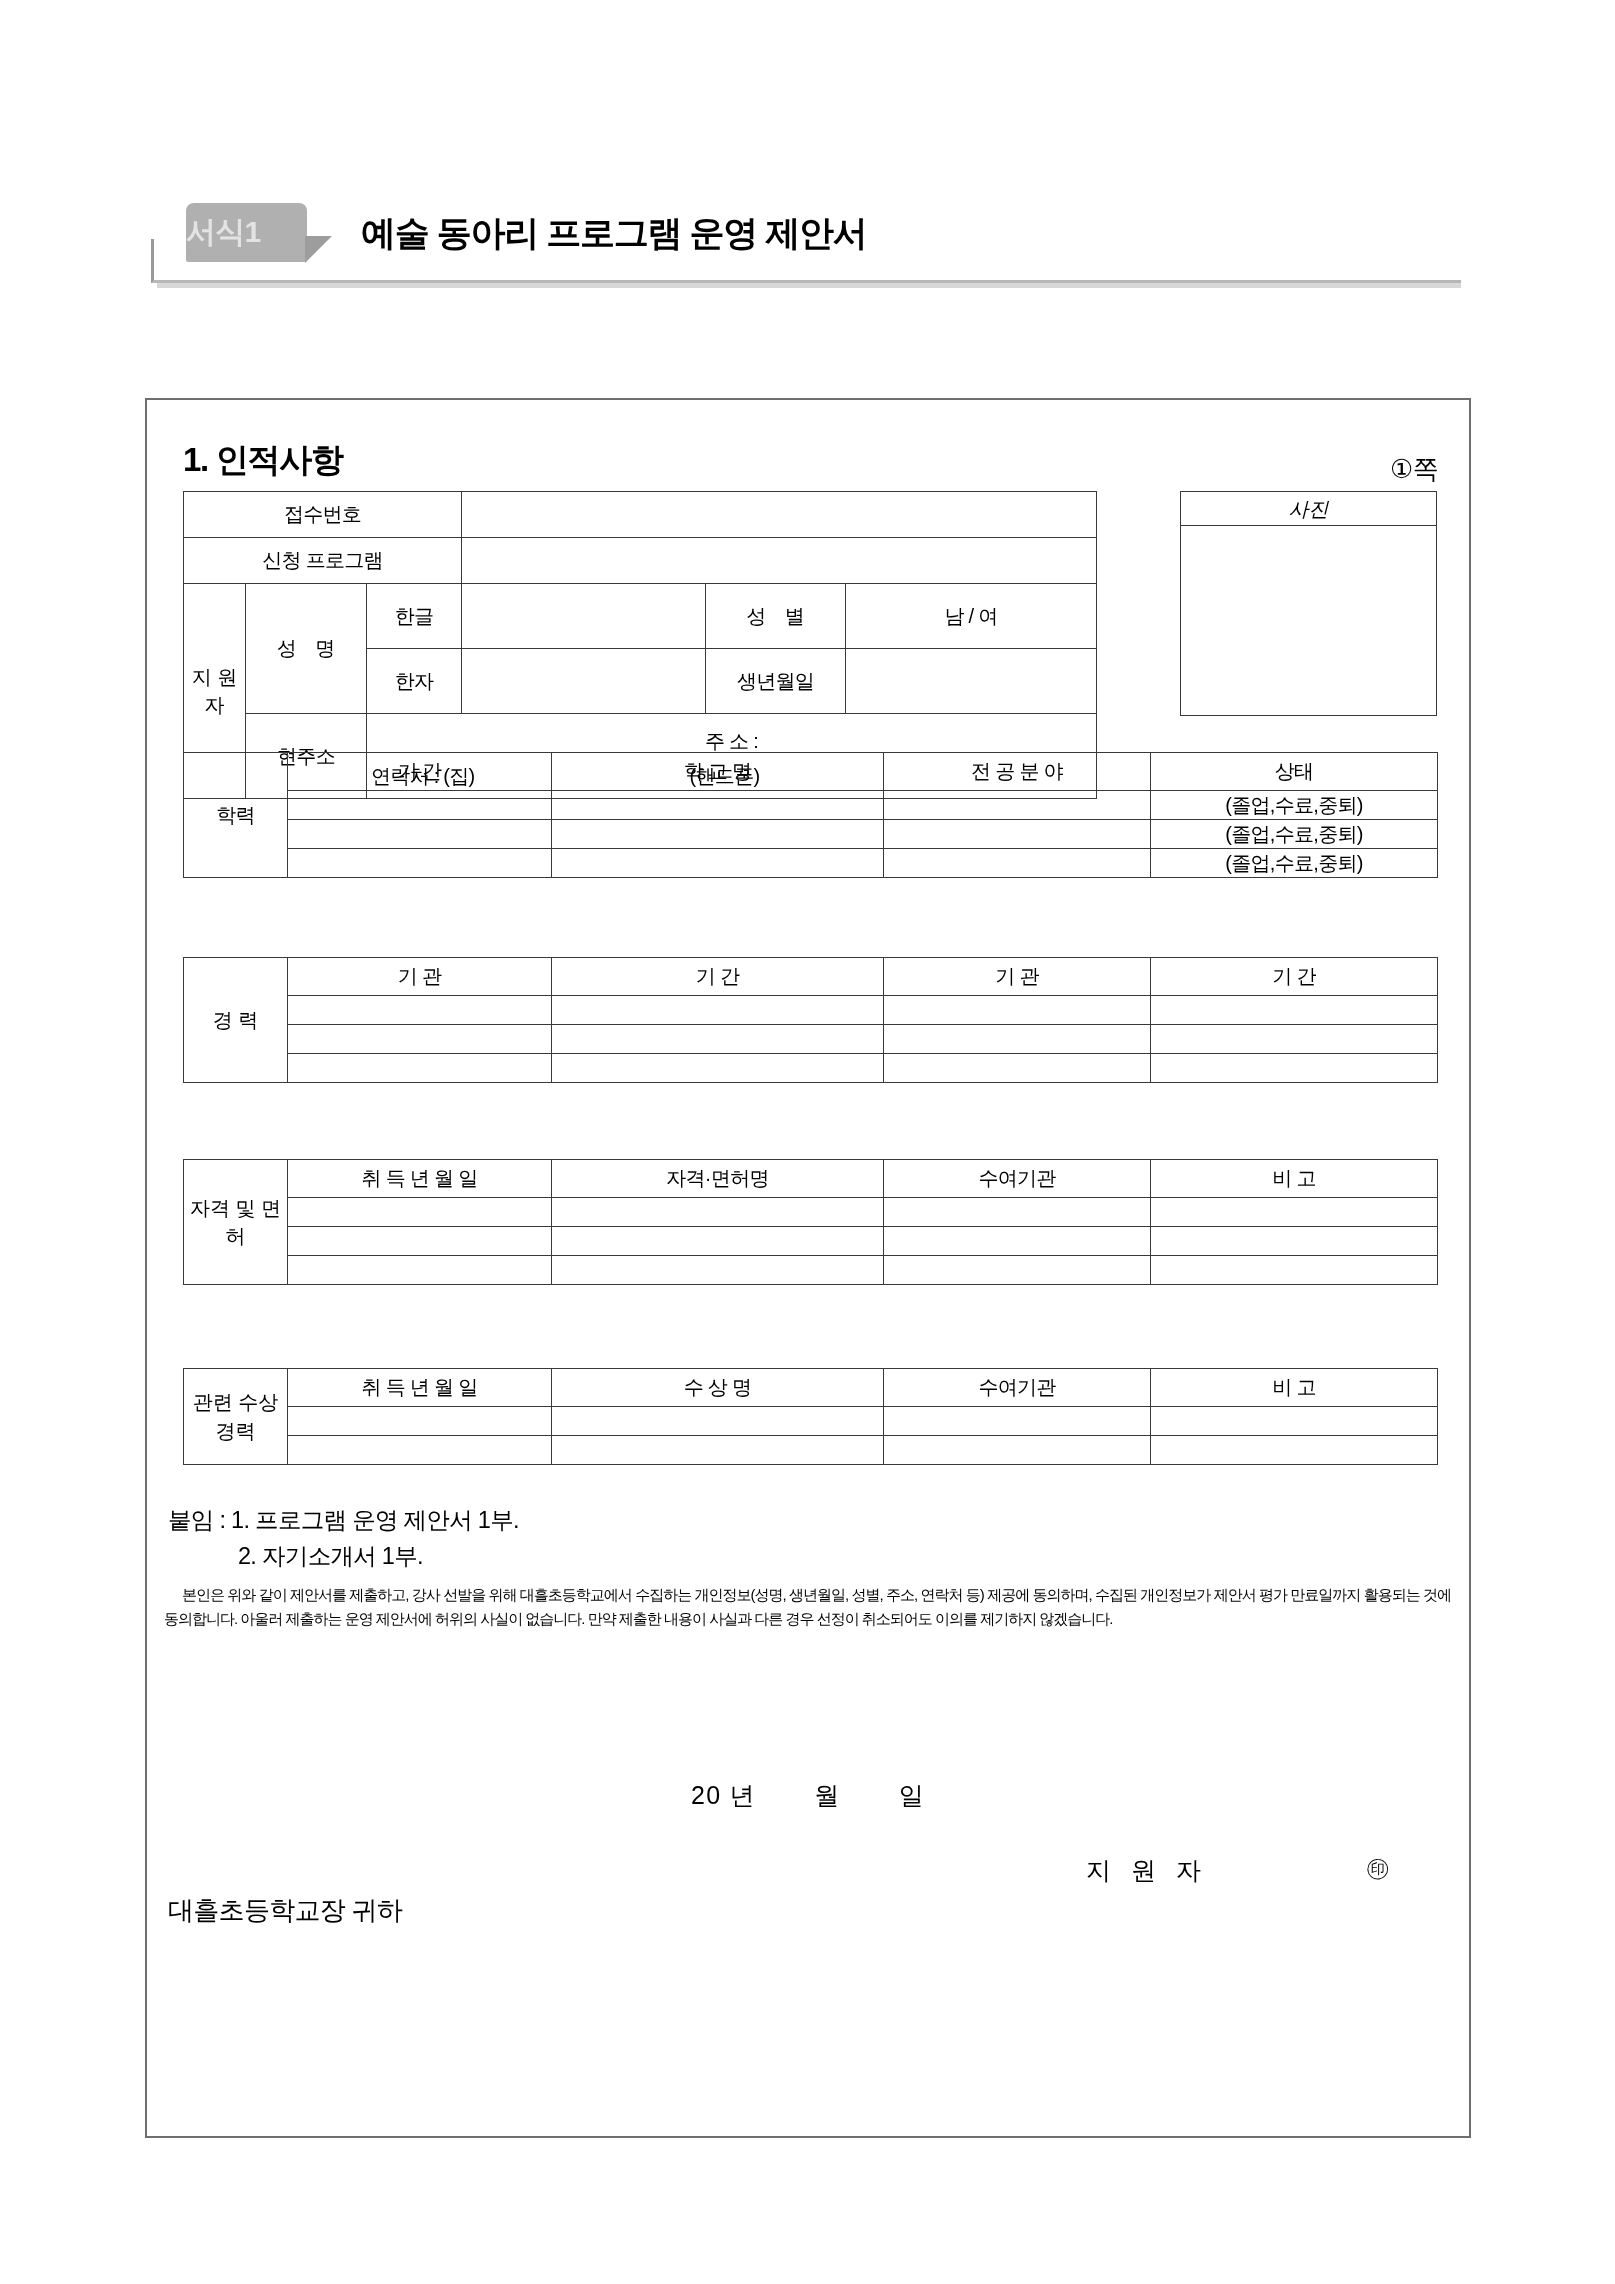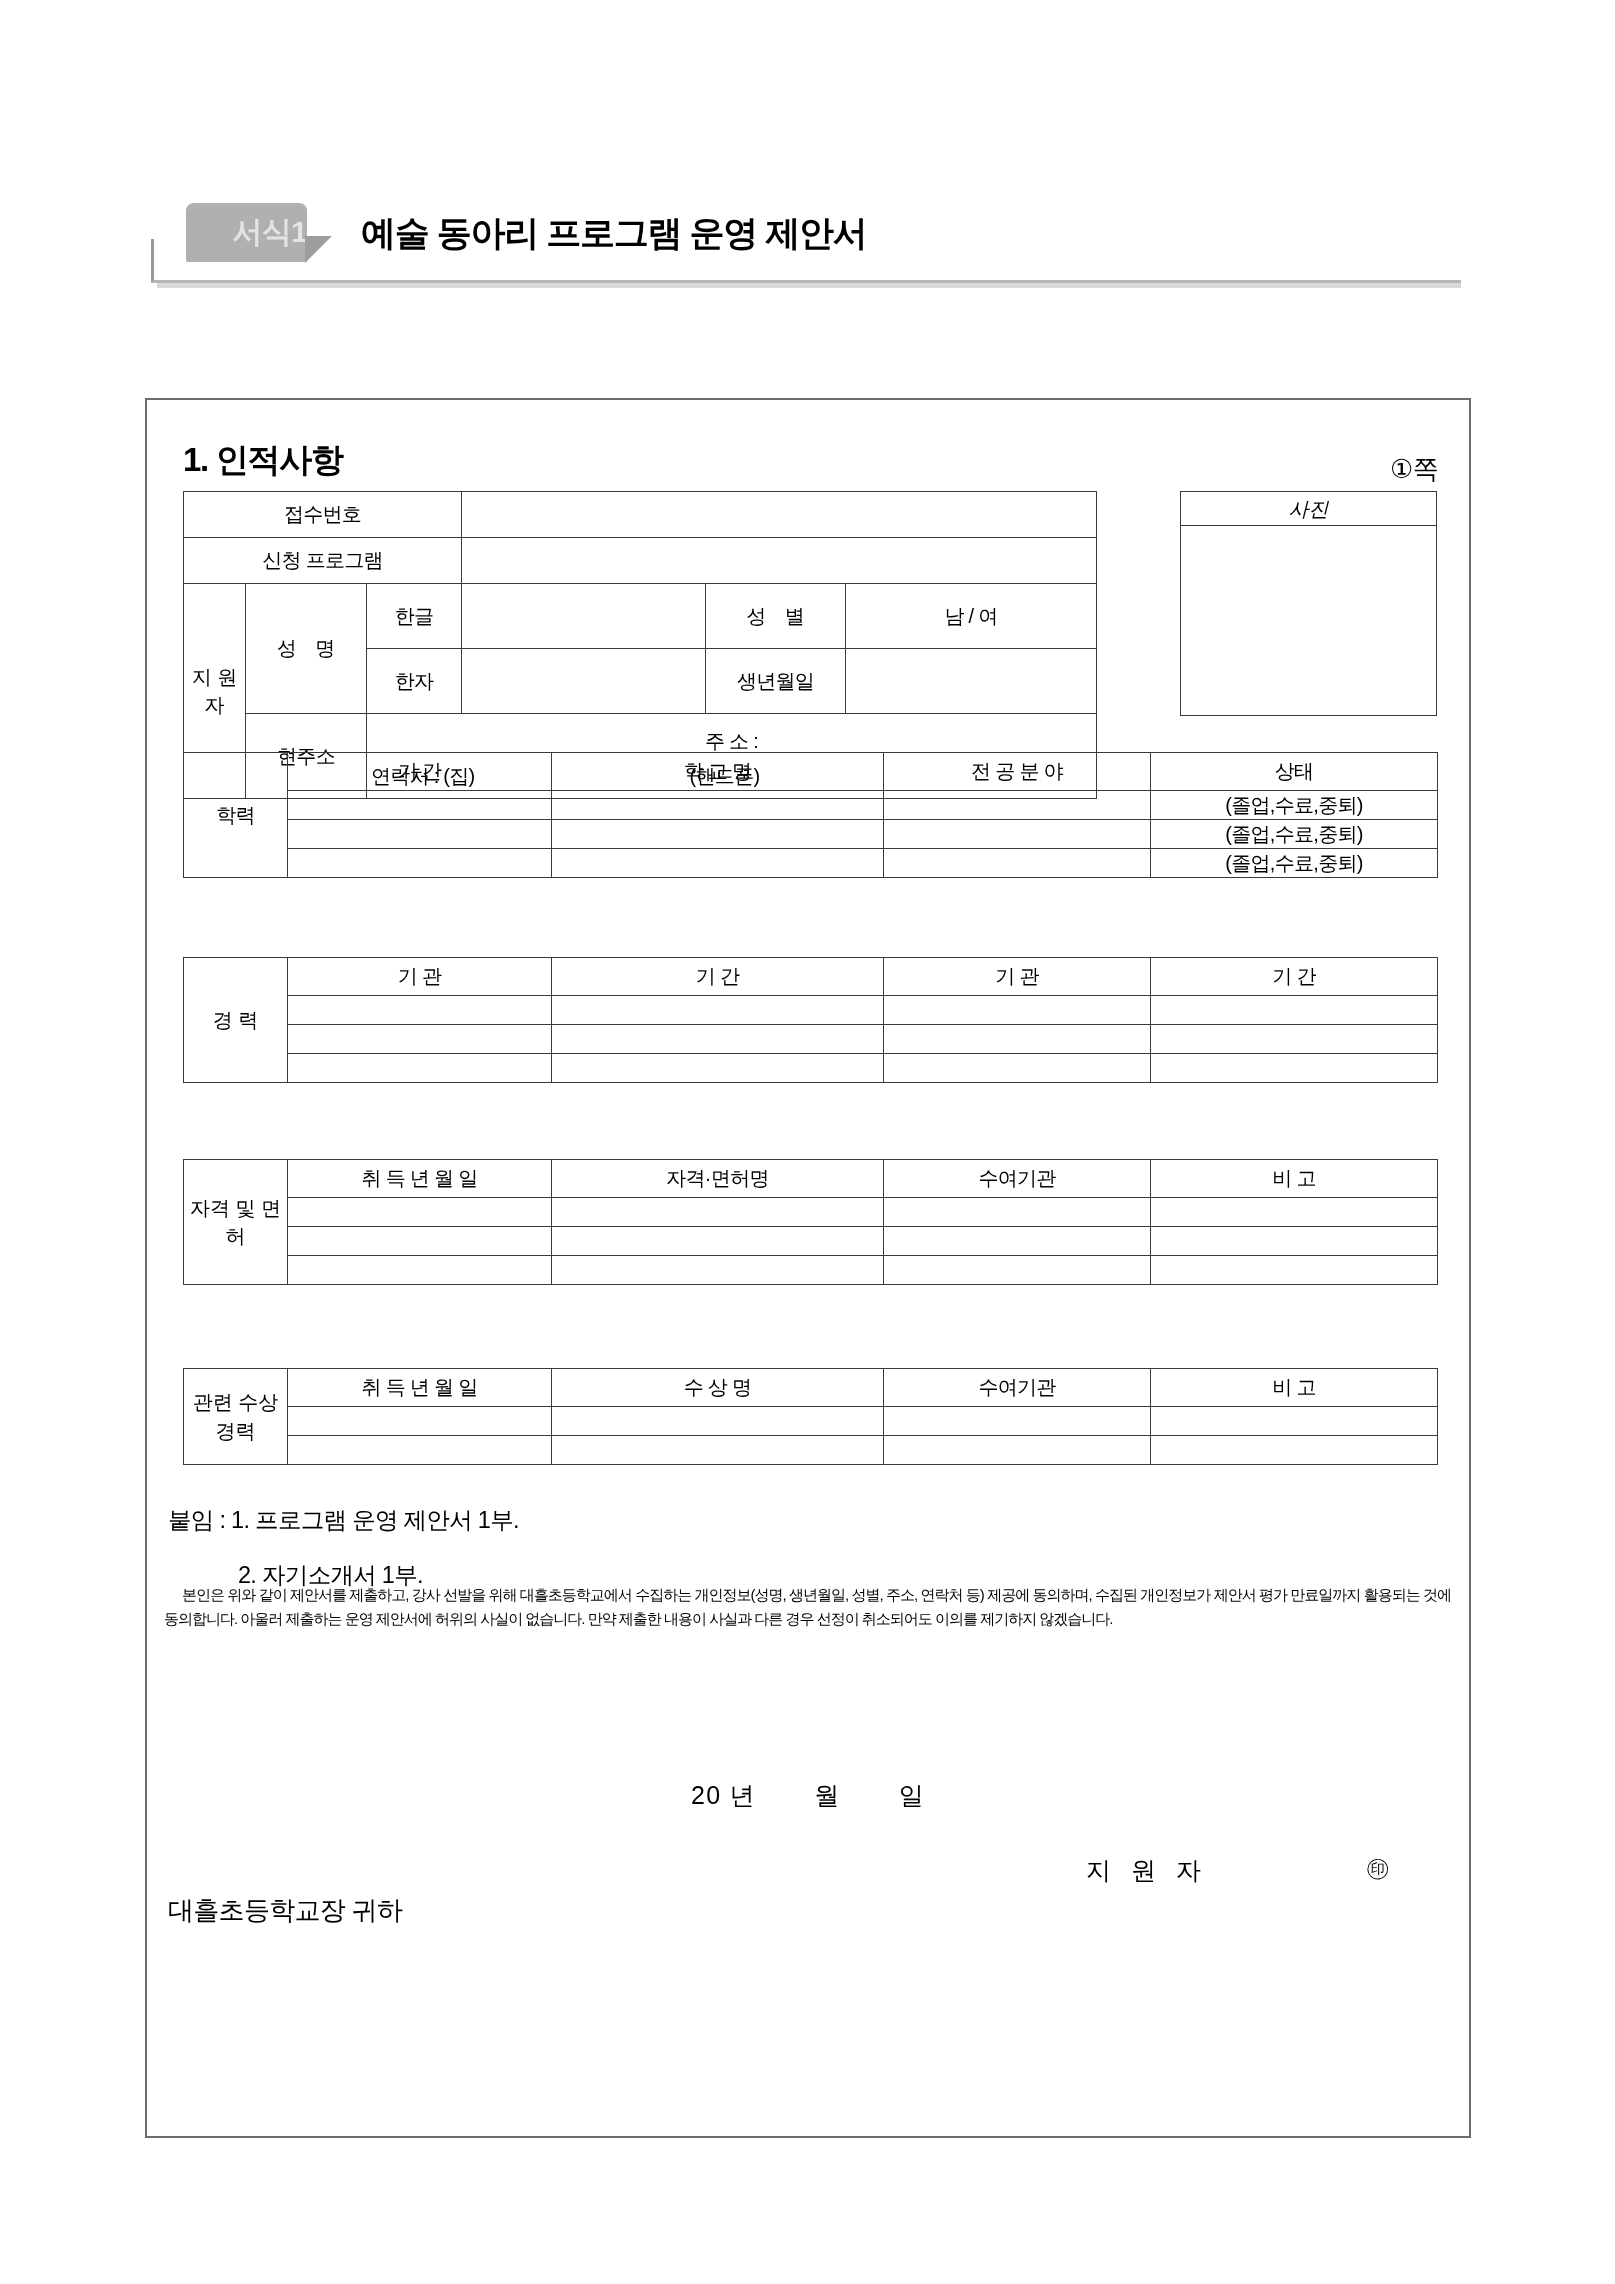--- a/index.html
+++ b/index.html
@@ -52,21 +52,21 @@
     left: 35px;
     top: 6.5px;
     width: 121px;
     height: 59px;
     background: #b0b0b0;
     border-radius: 7.8px 7.8px 2.6px 2.6px;
     color: #e3e3e3;
     font-size: 30px;
     font-weight: bold;
     line-height: 57px;
-    text-align: right;
+    text-align: left;
     letter-spacing: -0.7px;
   }
   .tag-tail {
     position: absolute;
     left: 154px;
     top: 40px;
     width: 0;
     height: 0;
     border-left: 27px solid #9d9d9d;
     border-bottom: 27px solid transparent;
@@ -162,21 +162,21 @@
 
   
   .attach {
     position: absolute;
     left: 21px;
     top: 1102px;
     font-size: 23.5px;
     line-height: 1.55;
     letter-spacing: -0.7px;
   }
-  .attach .indent { display: block; padding-left: 70px; margin-top: 19px; }
+  .attach .indent { display: block; padding-left: 70px; }
   .consent {
     position: absolute;
     left: 17px;
     top: 1183px;
     width: 1287px;
     font-size: 15px;
     line-height: 1.62;
     letter-spacing: -1px;
     text-align: justify;
     text-justify: inter-character;

